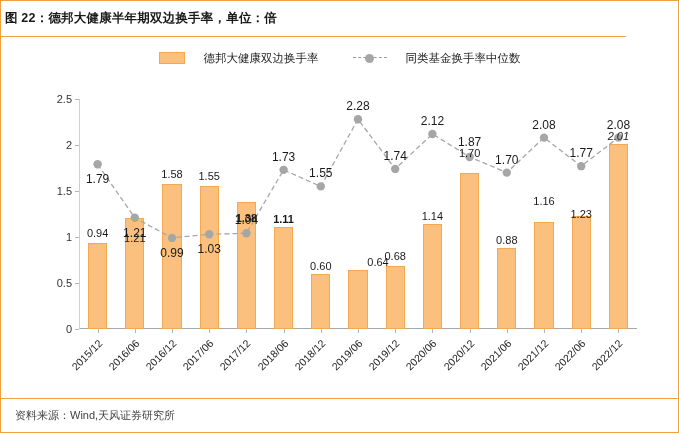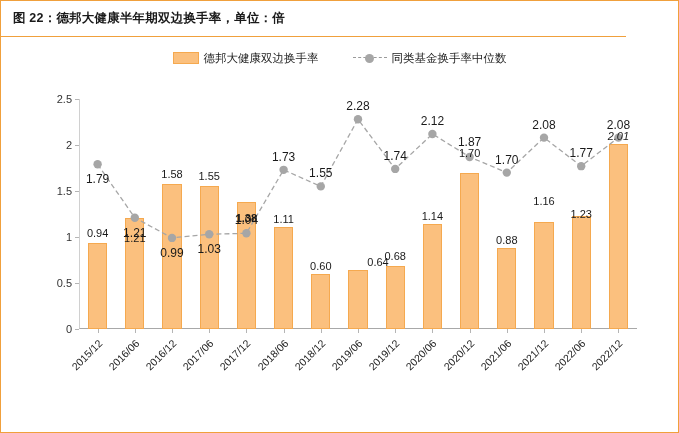--- a/index.html
+++ b/index.html
@@ -25,21 +25,21 @@
   #title-bar {
     position: absolute;
     left: 0;
     top: 0;
     width: 625px;
     height: 36px;
     border-bottom: 1px solid #f0a03c;
     box-sizing: border-box;
     display: flex;
     align-items: center;
-    padding-left: 12px;
+    padding-left: 4px;
   }
   #title-text {
     font-size: 12.5px;
     font-weight: bold;
     color: #1a1a1a;
     letter-spacing: 0.2px;
   }
   
   #footer-bar {
     position: absolute;
@@ -65,21 +65,21 @@
     width: 677px;
     height: 26px;
     display: flex;
     justify-content: center;
     align-items: center;
     gap: 34px;
   }
   .legend-item {
     display: flex;
     align-items: center;
-    gap: 5px;
+    gap: 19px;
   }
   .legend-swatch-bar {
     width: 26px;
     height: 12px;
     background: #fbc07e;
     border: 1px solid #f5a94f;
     box-sizing: border-box;
   }
   .legend-swatch-line {
     position: relative;
@@ -269,21 +269,21 @@
           <circle cx="502.20" cy="67.16" r="4.2" fill="#a6a6a6"></circle>
           <circle cx="539.40" cy="38.64" r="4.2" fill="#a6a6a6"></circle>
         </svg>
       <div id="points-layer"></div>
       <div id="labels-layer">
           <div class="bar-label" style="left: 18.6px; top: 127.52px;">0.94</div>
           <div class="bar-label" style="left: 55.8px; top: 132.68px;">1.21</div>
           <div class="bar-label" style="left: 93px; top: 68.64px;">1.58</div>
           <div class="bar-label" style="left: 130.2px; top: 71.4px;">1.55</div>
           <div class="bar-label" style="left: 167.4px; top: 113.04px; font-weight: bold;">1.38</div>
-          <div class="bar-label" style="left: 204.6px; top: 113.88px;">1.11</div>
+          <div class="bar-label" style="left: 204.6px; top: 113.88px; font-weight: bold;">1.11</div>
           <div class="bar-label" style="left: 241.8px; top: 160.8px;">0.60</div>
           <div class="bar-label" style="left: 279px; top: 157.12px; margin-left: 20px;">0.64</div>
           <div class="bar-label" style="left: 316.2px; top: 151.44px;">0.68</div>
           <div class="bar-label" style="left: 353.4px; top: 111.12px;">1.14</div>
           <div class="bar-label" style="left: 390.6px; top: 47.6px;">1.70</div>
           <div class="bar-label" style="left: 427.8px; top: 135.04px;">0.88</div>
           <div class="bar-label" style="left: 465px; top: 96px;">1.16</div>
           <div class="bar-label" style="left: 502.2px; top: 108.84px;">1.23</div>
           <div class="bar-label" style="left: 539.4px; top: 31.08px; font-style: italic;">2.01</div>
           <div class="line-label" style="left: 18.6px; top: 73.32px;">1.79</div>
@@ -330,14 +330,17 @@
           <div class="xtick-mark" style="left: 465px;"></div>
           <div class="xtick-label" style="left: 463px; transform: translateX(-100%) rotate(-45deg); transform-origin: right top;">2021/12</div>
           <div class="xtick-mark" style="left: 502.2px;"></div>
           <div class="xtick-label" style="left: 500.2px; transform: translateX(-100%) rotate(-45deg); transform-origin: right top;">2022/06</div>
           <div class="xtick-mark" style="left: 539.4px;"></div>
           <div class="xtick-label" style="left: 537.4px; transform: translateX(-100%) rotate(-45deg); transform-origin: right top;">2022/12</div>
         </div>
     </div>
   </div>
 
+  <div id="footer-bar">
+    <span id="footer-text">资料来源：Wind,天风证券研究所</span>
+  </div>
 
 </div>
 
 </body></html>

